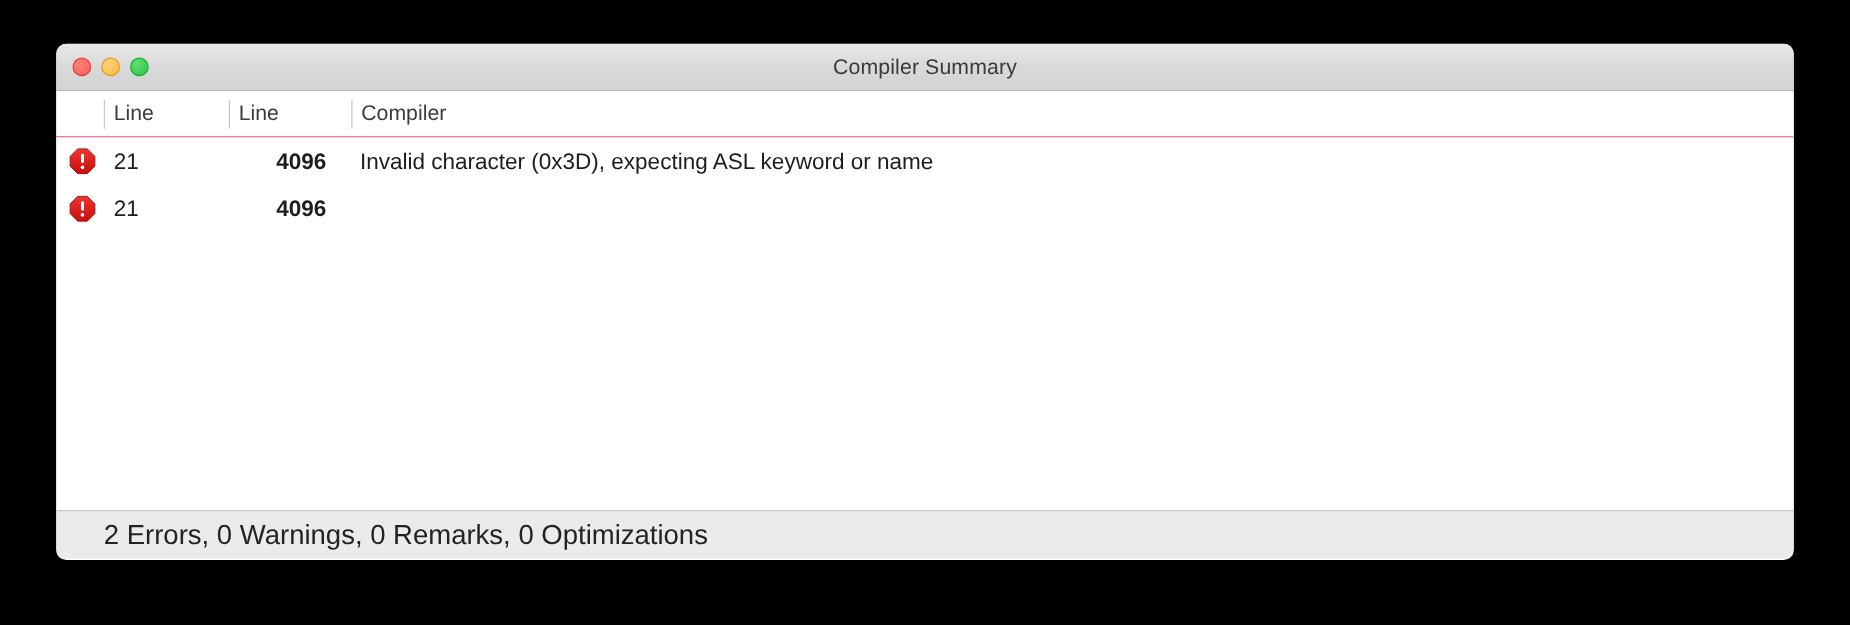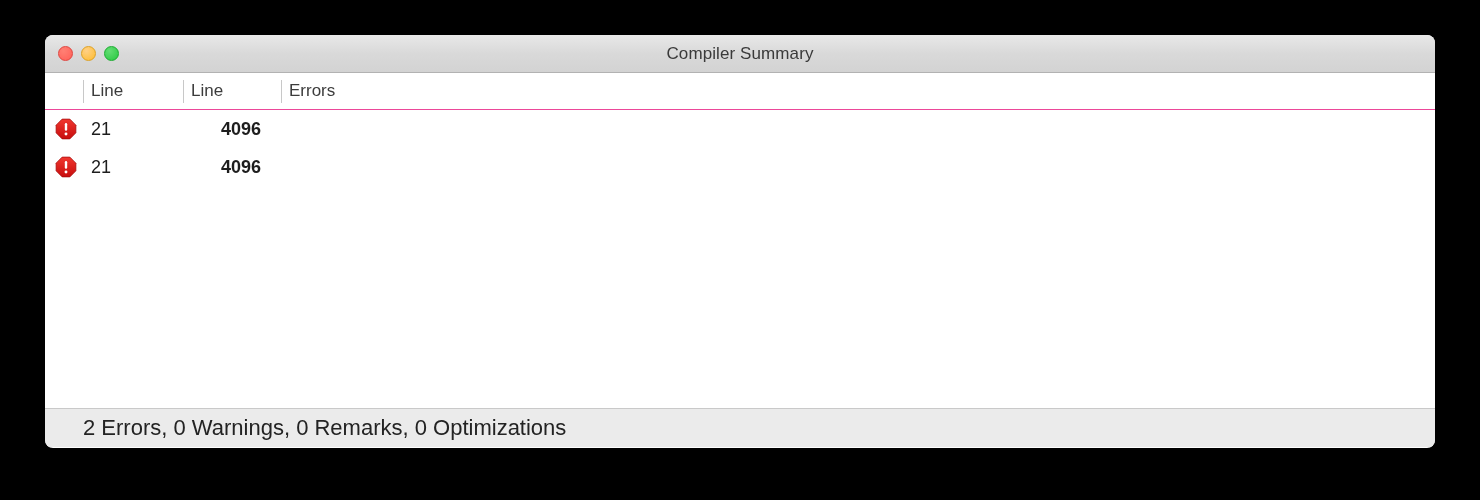--- a/index.html
+++ b/index.html
@@ -166,41 +166,42 @@
     </div>
     <div id="window-title">Compiler Summary</div>
   </div>
 
   <div id="column-header">
     <span class="col-sep s1"></span>
     <span class="col-sep s2"></span>
     <span class="col-sep s3"></span>
     <div class="col-head line">Line</div>
     <div class="col-head code">Line</div>
-    <div class="col-head message">Errors</div>
+    <div class="col-head message">Compiler</div>
   </div>
 
   <div id="list-body">
 
     <div class="row">
       <div class="cell icon-cell">
         <svg class="error-icon" viewBox="0 0 24 24" aria-hidden="true">
           <defs>
             <linearGradient id="octg1" x1="0" y1="0" x2="0" y2="1">
               <stop offset="0%" stop-color="#f0372f"></stop>
               <stop offset="100%" stop-color="#c80d0d"></stop>
             </linearGradient>
           </defs>
           <polygon points="7.8,1.2 16.2,1.2 22.8,7.8 22.8,16.2 16.2,22.8 7.8,22.8 1.2,16.2 1.2,7.8" fill="url(#octg1)" stroke="#a30c0c" stroke-width="0.8"></polygon>
           <rect x="10.7" y="5.4" width="2.6" height="8.4" rx="1.3" fill="#ffffff"></rect>
           <circle cx="12" cy="17.4" r="1.6" fill="#ffffff"></circle>
         </svg>
       </div>
       <div class="cell line-cell">21</div>
       <div class="cell code-cell">4096</div>
+      <div class="cell message-cell">Invalid character (0x3D), expecting ASL keyword or name</div>
     </div>
 
     <div class="row">
       <div class="cell icon-cell">
         <svg class="error-icon" viewBox="0 0 24 24" aria-hidden="true">
           <defs>
             <linearGradient id="octg2" x1="0" y1="0" x2="0" y2="1">
               <stop offset="0%" stop-color="#f0372f"></stop>
               <stop offset="100%" stop-color="#c80d0d"></stop>
             </linearGradient>

